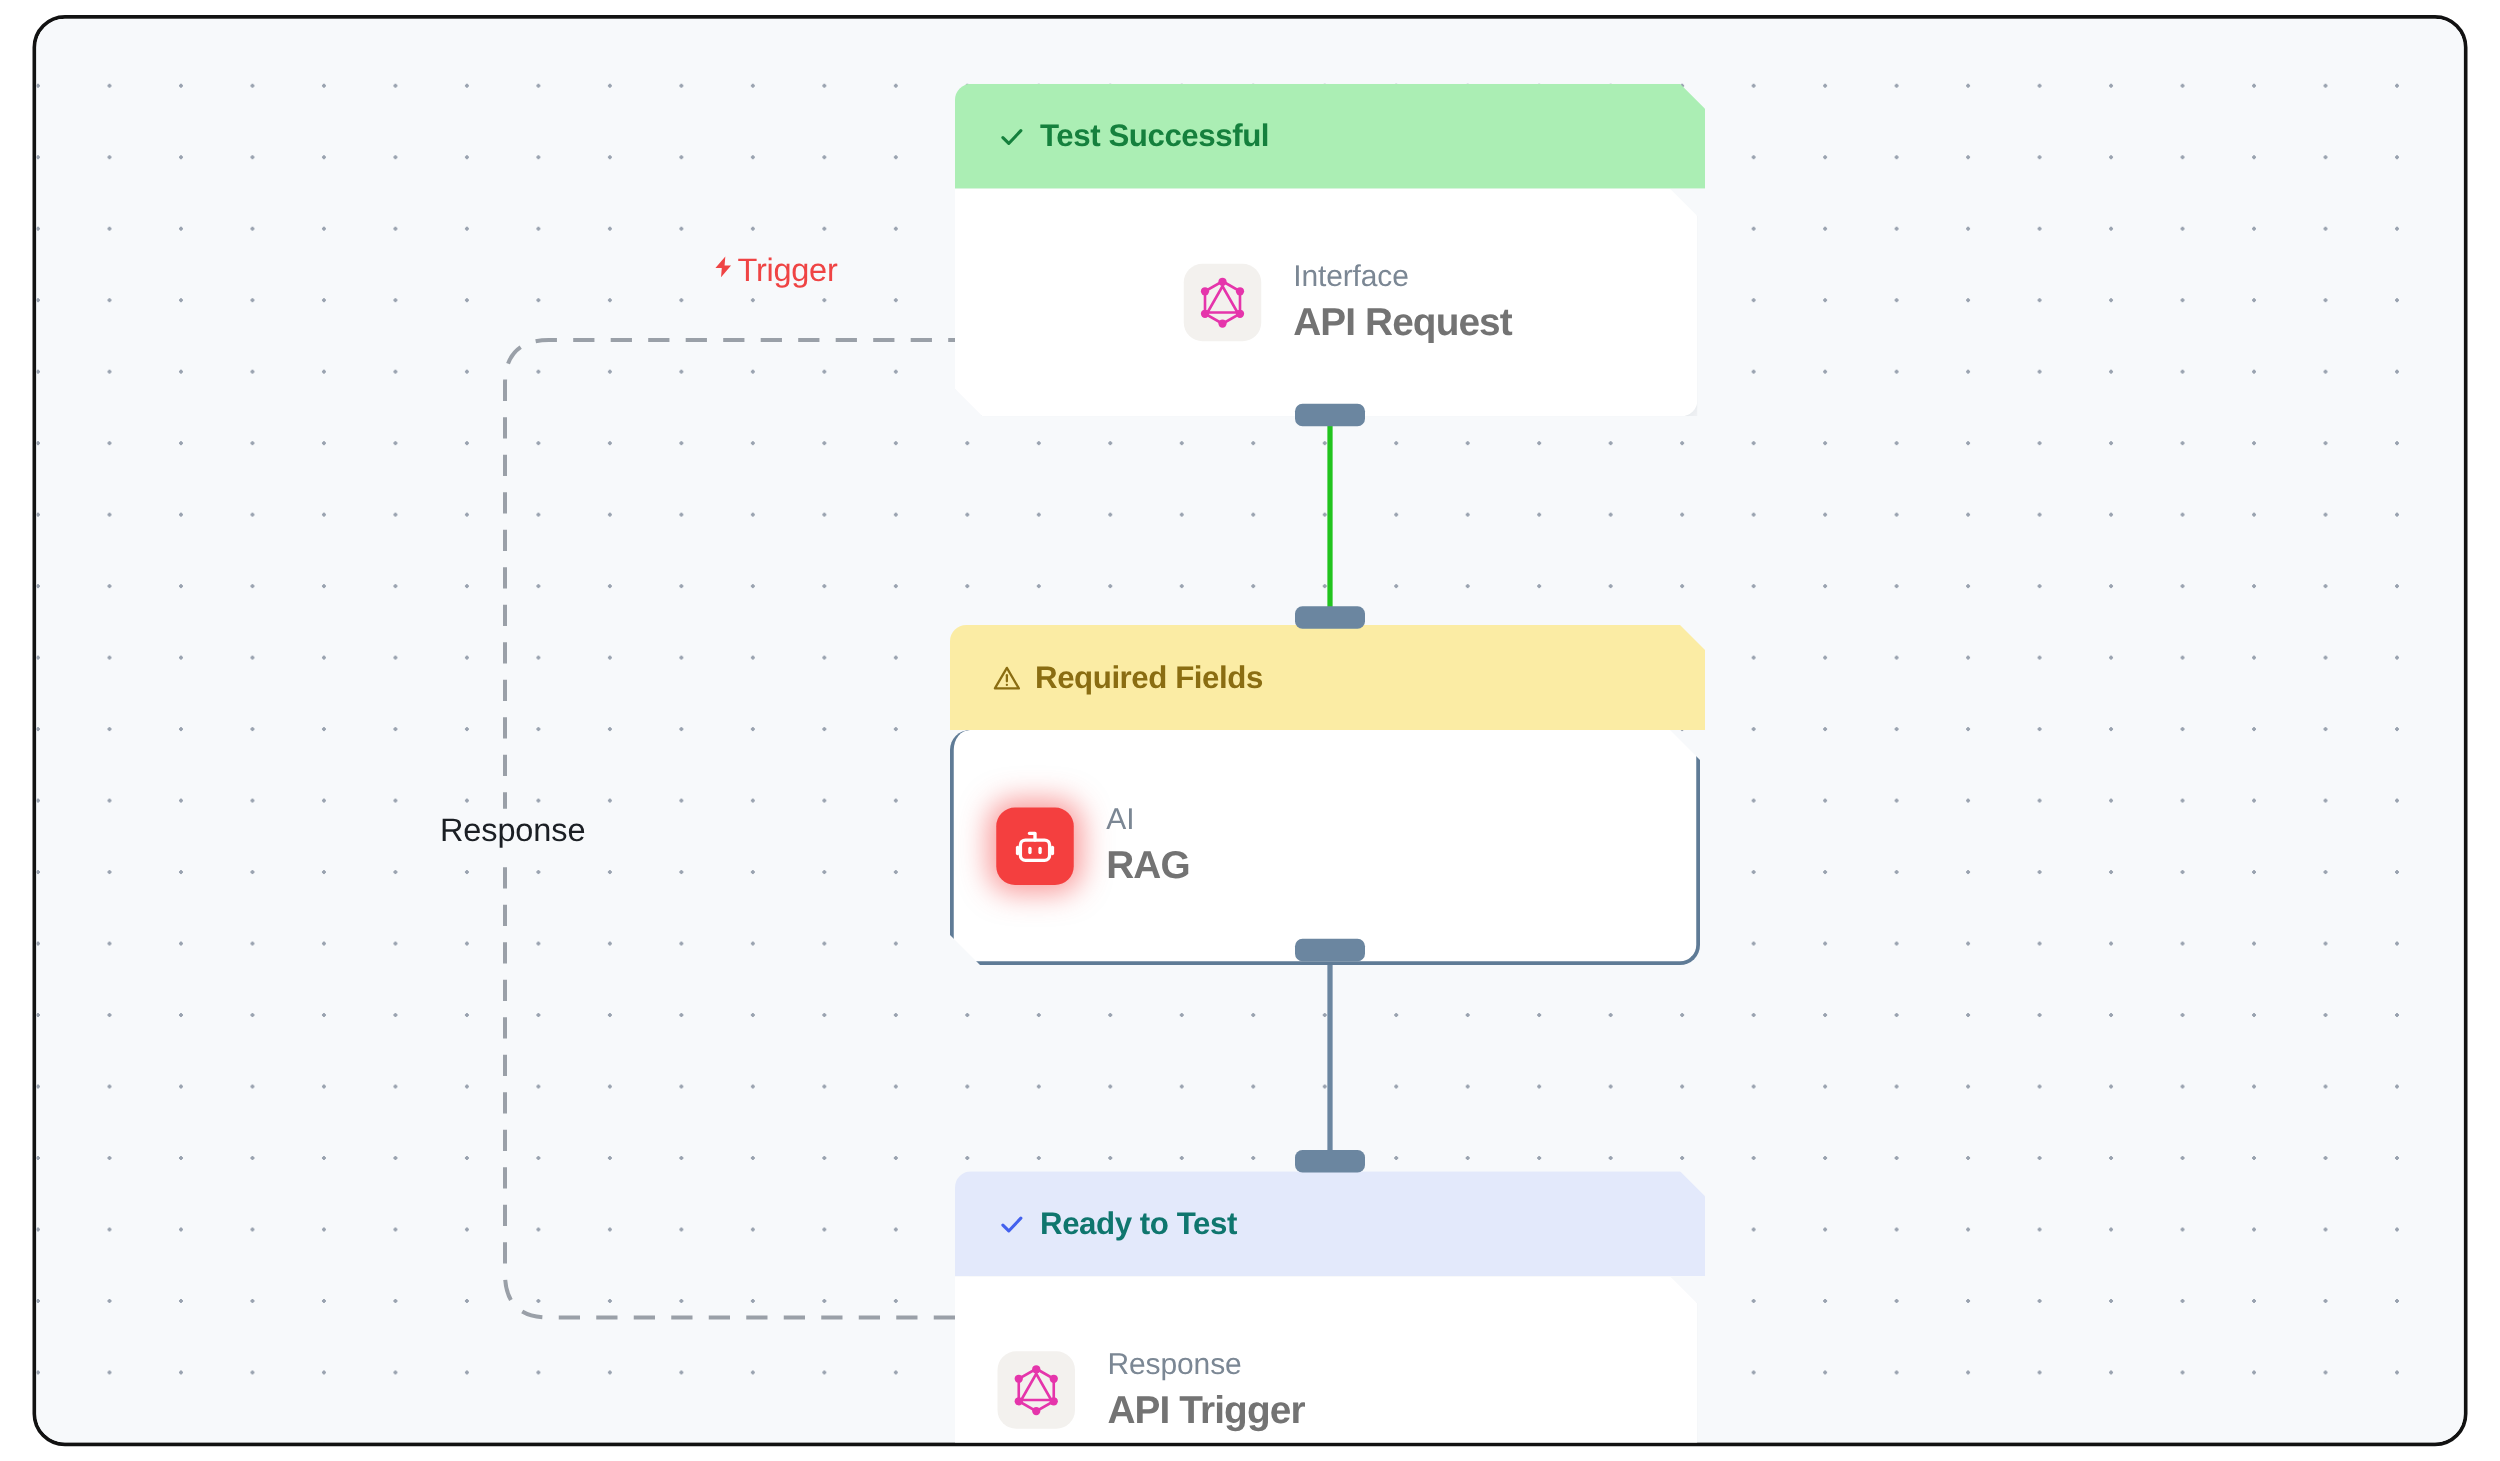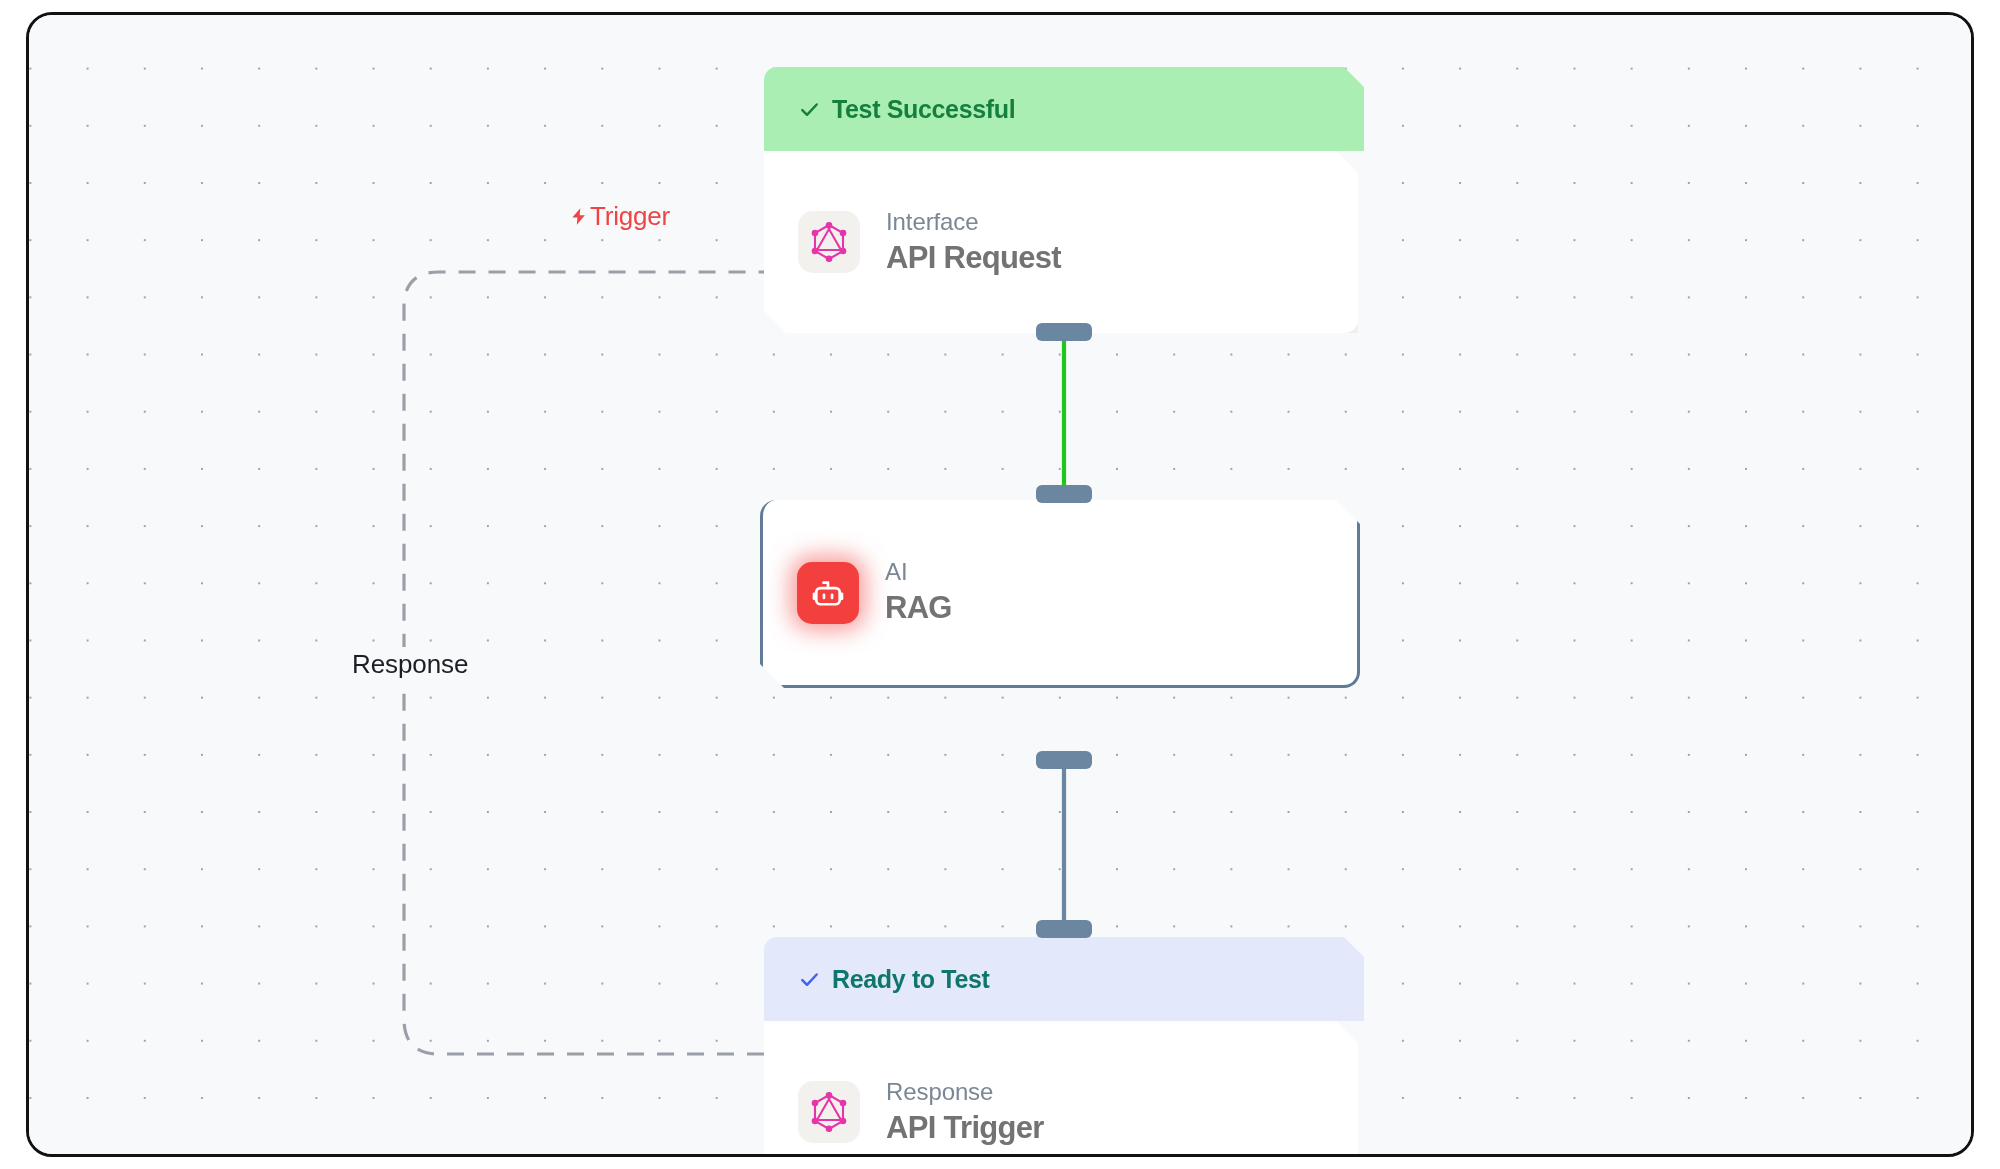--- a/index.html
+++ b/index.html
@@ -31,21 +31,21 @@
     background-position: 30px 25px;
   }
 
   #edge-layer { position: absolute; inset: 0; pointer-events: none; }
 
   
   .edge-label {
     position: absolute;
     white-space: nowrap;
     display: flex;
-    align-items: center;
+    align-items: flex-start;
     gap: 1px;
   }
   #trigger-label {
     left: 540px; top: 186px;
     color: #ef4444;
     font-size: 26px;
     font-weight: 500;
     letter-spacing: -0.2px;
   }
   #trigger-label .bolt-ico { width: 20px; height: 25px; display:block; }
@@ -123,20 +123,21 @@
   }
 
   
   #node-api-request { left: 735px; top: 52px; width: 600px; }
   #node-api-request .node-status { background: #abeeb4; color: #15803d; width: 600px; }
   #node-api-request .node-body {
     width: 594px; height: 182px;
     border-radius: 0 0 13px 13px;
     clip-path: polygon(0 0, calc(100% - 22px) 0, 100% 22px, 100% 100%, 22px 100%, 0 calc(100% - 22px));
     box-shadow: 0 5px 16px rgba(25,35,60,0.10);
+    justify-content: center;
   }
 
   #node-rag { left: 731px; top: 485px; width: 604px; }
   #node-rag .node-status { background: #fbeca4; color: #8a6d12; width: 604px; }
   #node-rag .node-body {
     width: 600px; height: 188px;
     border: 3px solid #5f7b96;
     border-top: none;
     clip-path: polygon(0 0, calc(100% - 24px) 0, 100% 24px, 100% 100%, 24px 100%, 0 calc(100% - 24px));
     background: #ffffff;
@@ -215,20 +216,28 @@
           </svg>
         </div>
         <div class="node-meta">
           <div class="node-kind">Interface</div>
           <div class="node-title">API Request</div>
         </div>
       </div>
     </div>
 
     <div class="node" id="node-rag">
+      <div class="node-status">
+        <svg class="st-ico" viewBox="0 0 24 24" fill="none" stroke="#8a6d12" stroke-width="1.9" stroke-linecap="round" stroke-linejoin="round">
+          <path d="M12 3.4 22 20.6H2z"></path>
+            <path d="M12 9.6v5"></path>
+            <path d="M12 17.6v.1"></path>
+          </svg>
+        <span>Required Fields</span>
+      </div>
       <div class="node-body">
         <div class="node-icon-wrap icon-red">
           <svg viewBox="0 0 40 40" width="36" height="36" fill="none" stroke="#ffffff" stroke-width="3" stroke-linecap="round" stroke-linejoin="round">
             <rect x="7" y="14.5" width="26" height="18" rx="4.5"></rect>
             <path d="M20 14.5V8.5h-5"></path>
             <path d="M4.5 21v5.5"></path>
               <path d="M35.5 21v5.5"></path>
             <path d="M15.5 22v3.5"></path>
               <path d="M24.5 22v3.5"></path>
           </svg>

